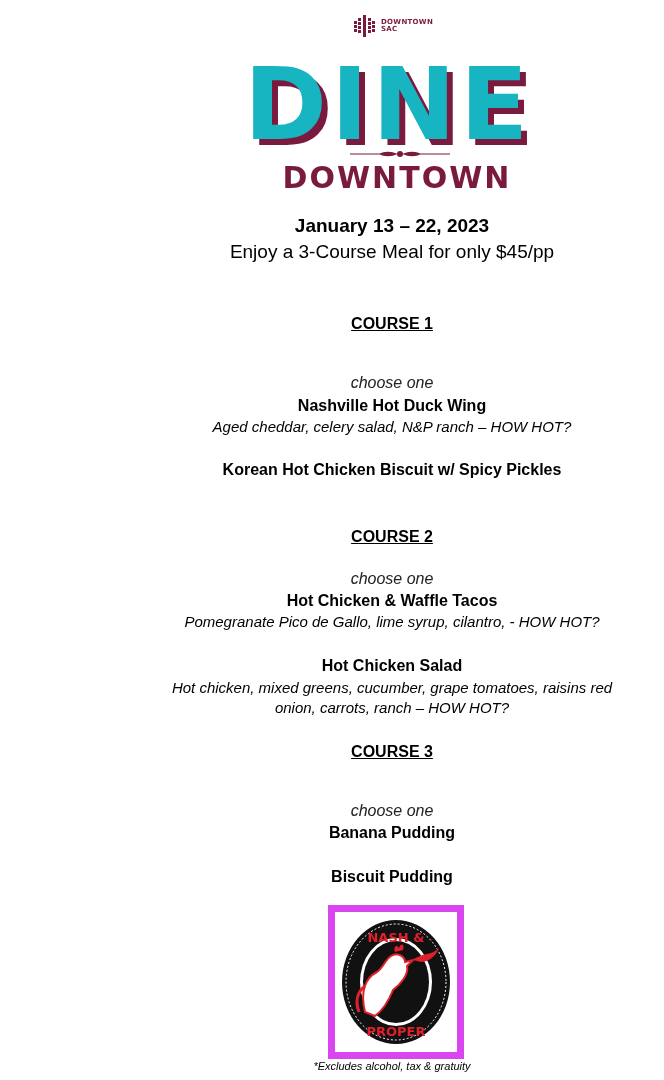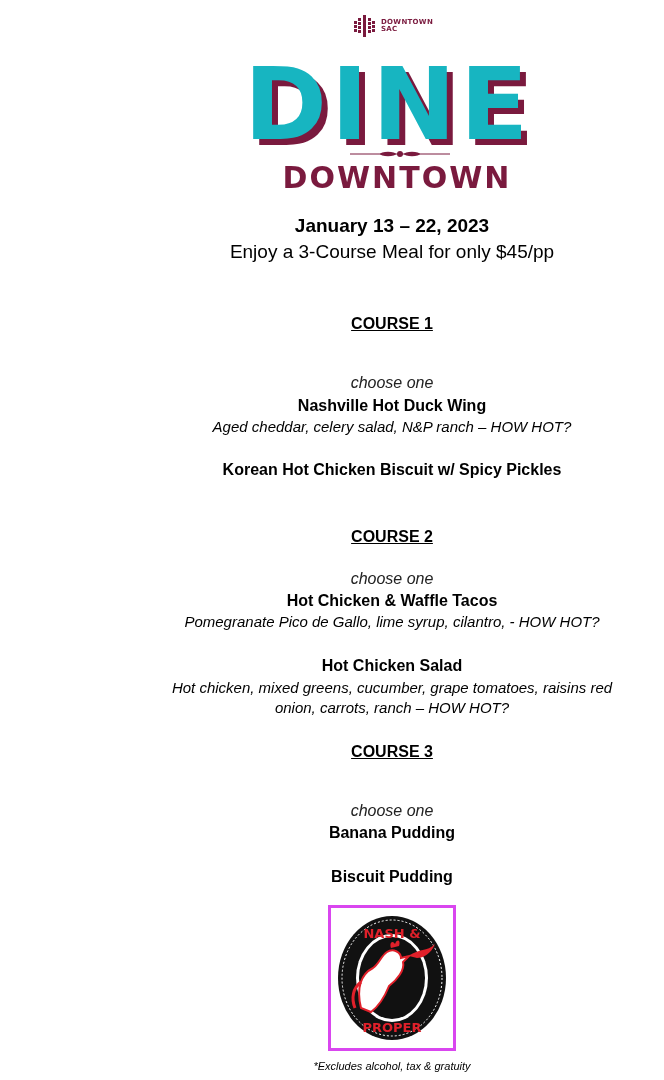--- a/index.html
+++ b/index.html
@@ -16,21 +16,21 @@
   .dine-front { color:#17b5c1; }
   .divider { position:absolute; left:350px; top:150px; width:100px; height:8px; }
   .downtown { position:absolute; left:262px; top:160px; width:270px; text-align:center;
               font-family:"DejaVu Sans", sans-serif; font-weight:bold; font-size:30px; line-height:36px; color:#7a1a3e; letter-spacing:2px; }
   .date { position:absolute; left:0; top:215px; width:784px; text-align:center; font-weight:bold; font-size:19px; }
   .tagline { position:absolute; left:0; top:241px; width:784px; text-align:center; font-size:19px; }
   .course-h { position:absolute; left:0; width:784px; text-align:center; font-weight:bold; font-size:16px; text-decoration:underline; }
   .choose { position:absolute; left:0; width:784px; text-align:center; font-style:italic; font-size:16px; color:#222; }
   .item { position:absolute; left:0; width:784px; text-align:center; font-weight:bold; font-size:16px; }
   .desc { position:absolute; left:0; width:784px; text-align:center; font-style:italic; font-size:15px; line-height:20px; }
-  .np-logo { position:absolute; left:328px; top:905px; width:122px; height:140px; background:#fff; border:3px solid #d946ef;text-decoration:underline; }
+  .np-logo { position:absolute; left:328px; top:905px; width:122px; height:140px; background:#fff; border:7px solid #d946ef;text-decoration:underline; }
   .footnote { position:absolute; left:0; top:1060px; width:784px; text-align:center; font-style:italic; font-size:11px; }
 </style>
 </head>
 <body>
 
 <div class="dtsac">
   <svg width="22" height="22" viewBox="0 0 22 22">
     <g fill="#7a1a3e">
       <rect x="0" y="6" width="3" height="3"></rect>
         <rect x="0" y="10" width="3" height="3"></rect>

